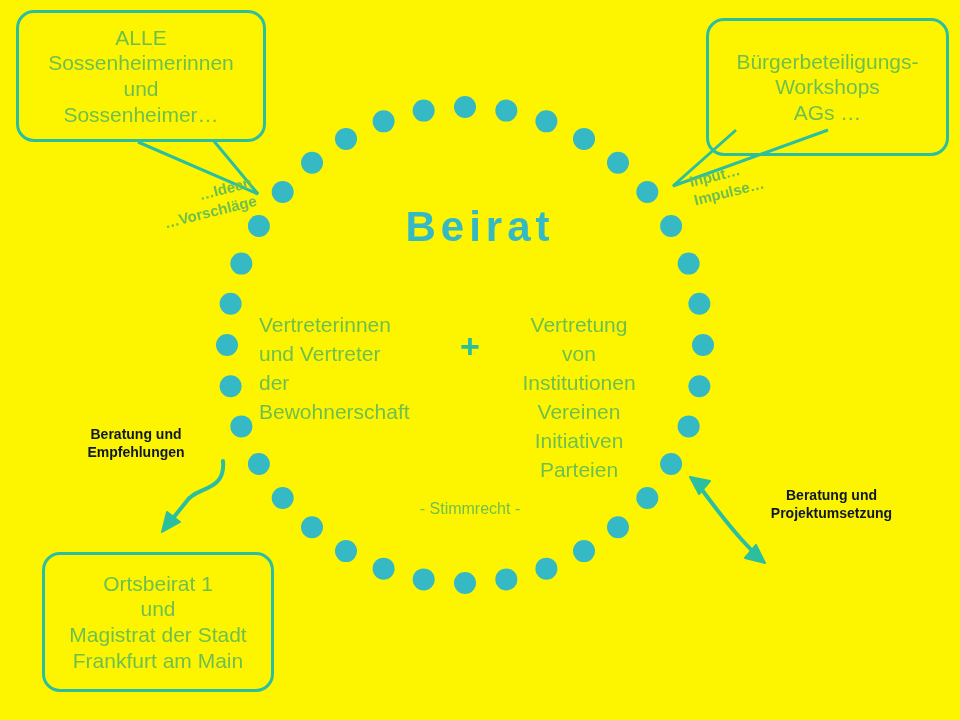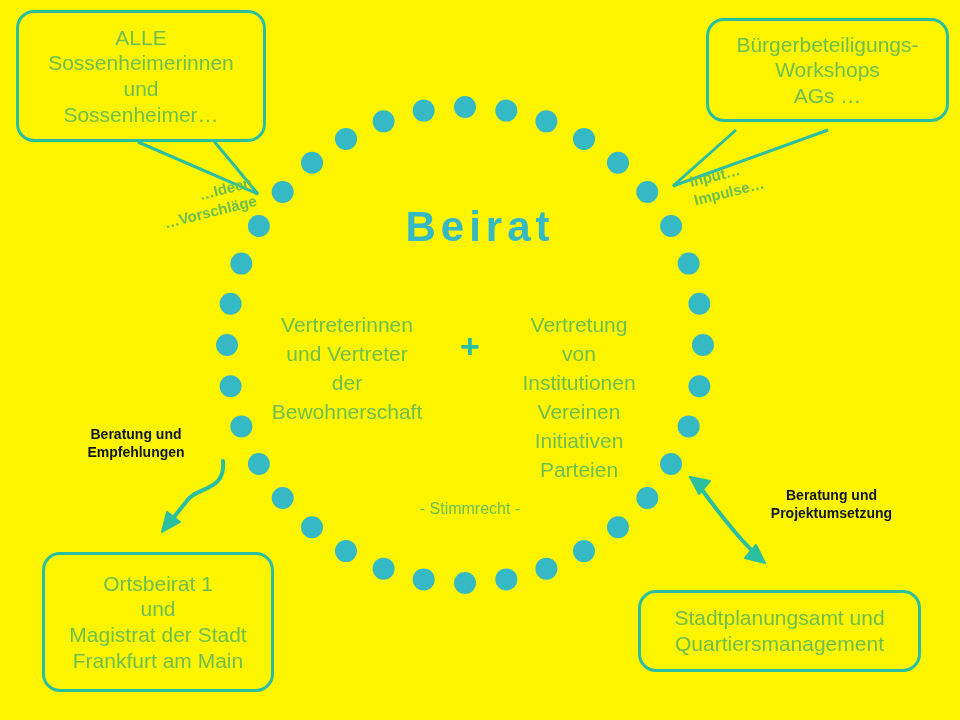--- a/index.html
+++ b/index.html
@@ -34,38 +34,38 @@
     display: flex;
     align-items: center;
     justify-content: center;
     text-align: center;
     color: #6fbf4f;
     line-height: 1.22;
   }
   .bubble-text { white-space: pre-line; display: block; width: 100%; }
 
   #bubble-alle      { left: 16px;  top: 10px;  width: 250px; height: 132px; font-size: 21px; }
-  #bubble-workshops { left: 706px; top: 18px;  width: 243px; height: 104px; font-size: 21px; justify-content: flex-end; }
+  #bubble-workshops { left: 706px; top: 18px;  width: 243px; height: 138px; font-size: 21px; justify-content: flex-end; }
   #bubble-ortsbeirat{ left: 42px;  top: 552px; width: 232px; height: 140px; font-size: 21px; }
   #bubble-stadtplan { left: 638px; top: 590px; width: 283px; height: 82px;  font-size: 21px; }
 
   
   #beirat-title {
     position: absolute;
     left: 0; top: 203px; width: 960px;
     text-align: center;
     font-size: 42px;
     font-weight: bold;
     letter-spacing: 5px;
     color: #35b9c4;
   }
   #col-left {
     position: absolute;
     left: 259px; top: 311px; width: 176px;
-    text-align: center;
+    text-align: left;
     font-size: 21px;
     line-height: 1.38;
     color: #6fbf4f;
     white-space: pre-line;
   }
   #col-right {
     position: absolute;
     left: 490px; top: 311px; width: 178px;
     text-align: center;
     font-size: 21px;
@@ -193,24 +193,20 @@
 AGs …</span>
   </div>
 
   <div class="bubble" id="bubble-ortsbeirat">
     <span class="bubble-text">Ortsbeirat 1
 und
 Magistrat der Stadt
 Frankfurt am Main</span>
   </div>
 
-  <div class="bubble" id="bubble-stadtplan">
-    <span class="bubble-text">Stadtplanungsamt und
-Quartiersmanagement</span>
-  </div>
 
   <div id="beirat-title">Beirat</div>
   <div id="col-left">Vertreterinnen
 und Vertreter
 der
 Bewohnerschaft</div>
   <div id="plus-sign">+</div>
   <div id="stimmrecht">- Stimmrecht -</div>
   <div id="col-right">Vertretung
 von

